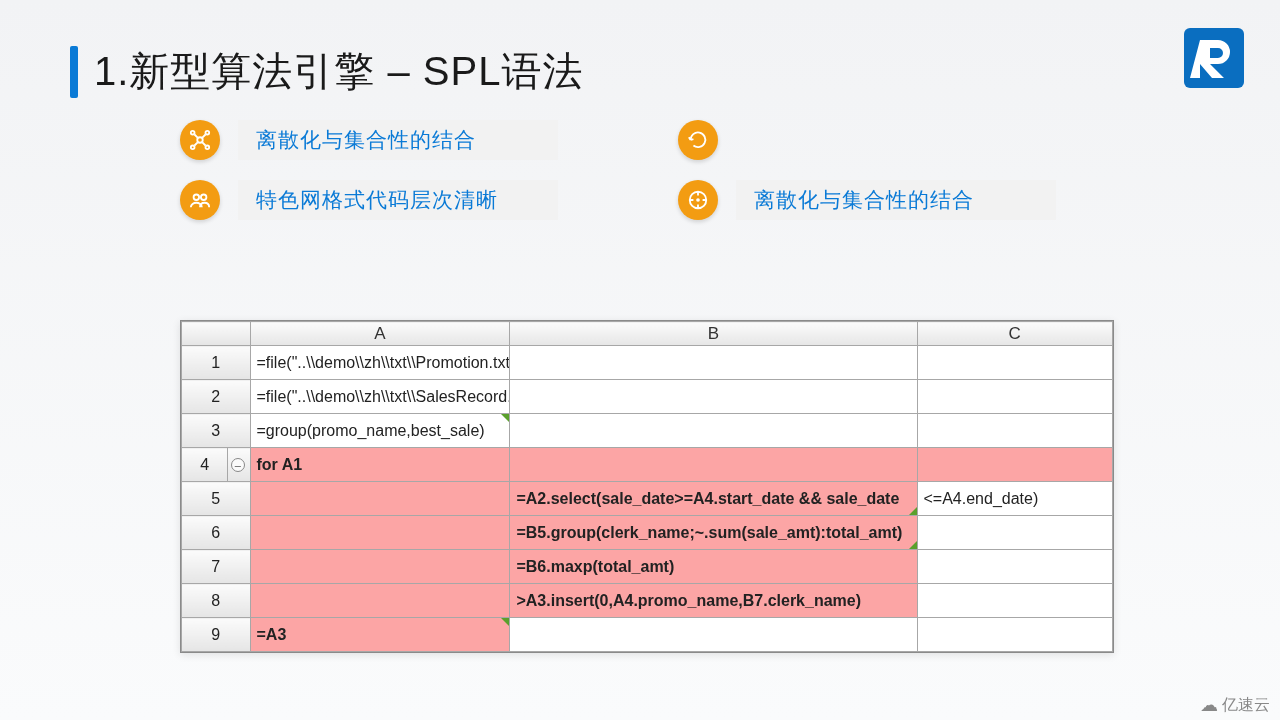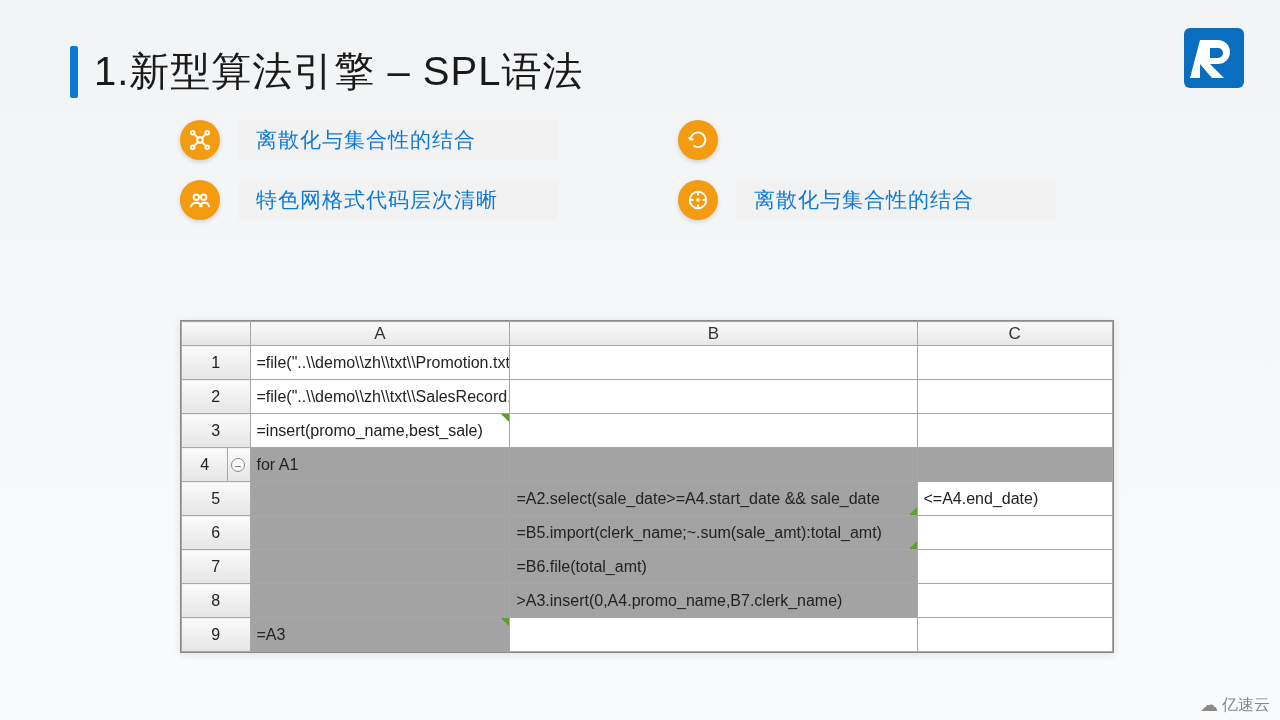--- a/index.html
+++ b/index.html
@@ -15,21 +15,21 @@
   .feat-icon { width: 40px; height: 40px; border-radius: 50%; background: #f39c12; display: flex; align-items: center; justify-content: center; flex: 0 0 auto; box-shadow: 0 2px 4px rgba(0,0,0,0.15); }
   .feat-icon svg { width: 22px; height: 22px; fill: none; stroke: #fff; stroke-width: 2; }
   .feat-label { font-size: 21px; color: #0a7ad6; background: #f2f2f2; padding: 6px 30px 6px 18px; min-width: 320px; letter-spacing: 1px; }
   .grid-wrap { position: absolute; left: 180px; top: 320px; width: 934px; border: 1px solid #8a8a8a; background: #fff; box-shadow: 0 2px 8px rgba(0,0,0,0.1); }
   .grid { border-collapse: collapse; width: 100%; table-layout: fixed; }
   .grid th, .grid td { border: 1px solid #a7a7a7; font-size: 16px; height: 34px; padding: 0 6px; text-align: left; font-weight: 400; vertical-align: middle; white-space: nowrap; overflow: hidden; }
   .grid thead th { background: linear-gradient(180deg,#fbfbfb 0%, #e6e6e6 100%); text-align: center; color: #333; font-size: 17px; height: 24px; }
   .grid .rowhdr { background: linear-gradient(180deg,#fbfbfb 0%, #e5e5e5 100%); text-align: center; width: 56px; color: #222; }
   .grid .rowhdr.small { width: 24px; padding:0; }
   .grid td.cell { background: #fff; color: #222; font-family: Arial, sans-serif; position: relative; }
-  .grid td.hly { background: #a3a3a3; }
+  .grid td.hly { background: #fca5a5; font-weight: bold; }
   .col-A { width: 258px; }
   .col-B { width: 404px; }
   .col-C { width: 194px; }
   .watermark { position: absolute; right: 10px; bottom: 4px; font-size: 16px; color: #888; display: flex; align-items: center; gap: 4px; }
   .watermark .cloud { font-size: 18px; }
   .row4-toggle { display:inline-block; width:14px; height:14px; border:1px solid #888; border-radius:50%; line-height:12px; font-size:11px; text-align:center; color:#555; margin-right:2px; background:#fafafa; vertical-align:middle;}
   .tri { position:absolute; right:0; top:0; width:0; height:0; border-top:8px solid #5aa02c; border-left:8px solid transparent; }
   .tri-br { position:absolute; right:0; bottom:0; width:0; height:0; border-bottom:8px solid #5aa02c; border-left:8px solid transparent; }
 </style>
 </head>
@@ -122,47 +122,47 @@
           <td class="cell"></td>
         </tr>
         <tr>
           <th class="rowhdr" colspan="2">2</th>
           <td class="cell">=file("..\\demo\\zh\\txt\\SalesRecord.txt").import@t()</td>
           <td class="cell"></td>
           <td class="cell"></td>
         </tr>
         <tr>
           <th class="rowhdr" colspan="2">3</th>
-          <td class="cell"><span>=insert(promo_name,best_sale)</span><span class="tri"></span></td>
+          <td class="cell"><span>=group(promo_name,best_sale)</span><span class="tri"></span></td>
           <td class="cell"></td>
           <td class="cell"></td>
         </tr>
         <tr>
           <th class="rowhdr">4</th>
           <th class="rowhdr small"><span class="row4-toggle">–</span></th>
           <td class="cell hly">for A1</td>
           <td class="cell hly"></td>
           <td class="cell hly"></td>
         </tr>
         <tr>
           <th class="rowhdr" colspan="2">5</th>
           <td class="cell hly"></td>
           <td class="cell hly" style="overflow:visible"><span>=A2.select(sale_date&gt;=A4.start_date &amp;&amp; sale_date</span><span class="tri-br"></span></td>
           <td class="cell">&lt;=A4.end_date)</td>
         </tr>
         <tr>
           <th class="rowhdr" colspan="2">6</th>
           <td class="cell hly"></td>
-          <td class="cell hly"><span>=B5.import(clerk_name;~.sum(sale_amt):total_amt)</span><span class="tri-br"></span></td>
+          <td class="cell hly"><span>=B5.group(clerk_name;~.sum(sale_amt):total_amt)</span><span class="tri-br"></span></td>
           <td class="cell"></td>
         </tr>
         <tr>
           <th class="rowhdr" colspan="2">7</th>
           <td class="cell hly"></td>
-          <td class="cell hly">=B6.file(total_amt)</td>
+          <td class="cell hly">=B6.maxp(total_amt)</td>
           <td class="cell"></td>
         </tr>
         <tr>
           <th class="rowhdr" colspan="2">8</th>
           <td class="cell hly"></td>
           <td class="cell hly">&gt;A3.insert(0,A4.promo_name,B7.clerk_name)</td>
           <td class="cell"></td>
         </tr>
         <tr>
           <th class="rowhdr" colspan="2">9</th>

